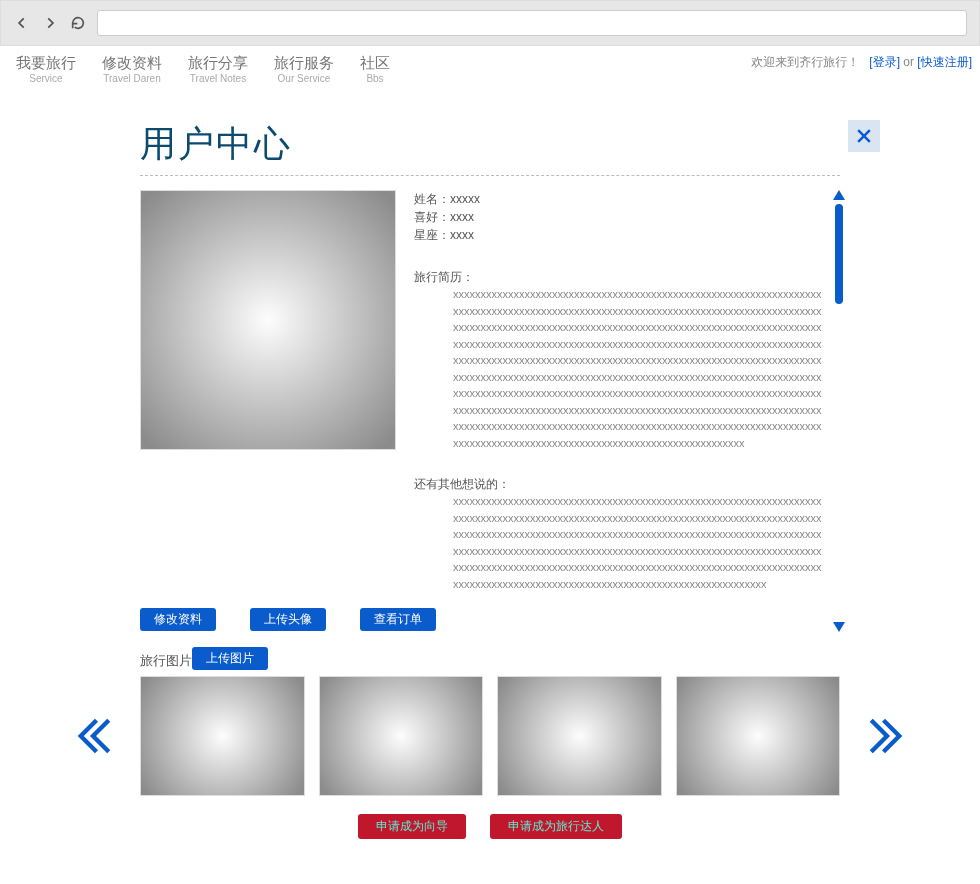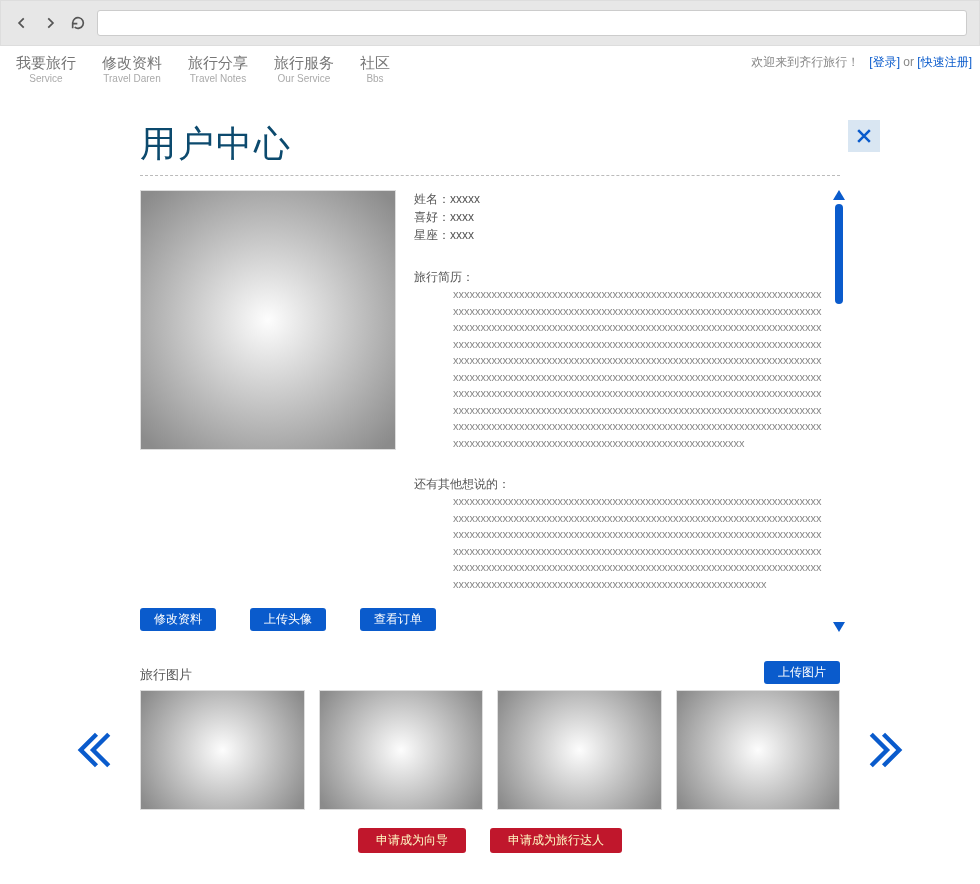--- a/index.html
+++ b/index.html
@@ -85,27 +85,27 @@
   .arrow-down { border-top: 10px solid #0a5bcc; }
   .thumb { width: 8px; background: #0a5bcc; border-radius: 4px; flex: 0 0 100px; margin-top: 4px; }
   .thumb-track { flex: 1; display: flex; flex-direction: column; align-items: center; }
 
   .btn-row { margin-top: 16px; display: flex; gap: 34px; align-items: center; }
   .blue-btn {
     background: #0a5bcc; color: #fff; font-size: 12px;
     padding: 3px 14px; border-radius: 3px; border: none; cursor: pointer;
   }
   .red-btn {
-    background: #c0172c; color: #fef9c3; font-size: 12px;
+    background: #c0172c; color: #5eead4; font-size: 12px;
     padding: 4px 18px; border-radius: 3px; border: none; cursor: pointer;
   }
 
   .gallery-head {
-    display: flex; justify-content: space-between; align-items: flex-end;
-    margin-top: 30px; font-size: 13px; color: #555;
+    display: flex; align-items: flex-end;
+    margin-top: 16px; font-size: 13px; color: #555;
   }
   .gallery-row {
     display: flex; gap: 14px; margin-top: 6px;
   }
   .gallery-row .ph {
     flex: 1; height: 120px;
     background: radial-gradient(circle at center, #fdfdfd 0%, #8b8b8b 95%);
     border: 1px solid #ddd;
   }
   .gallery-wrap { position: relative; }

